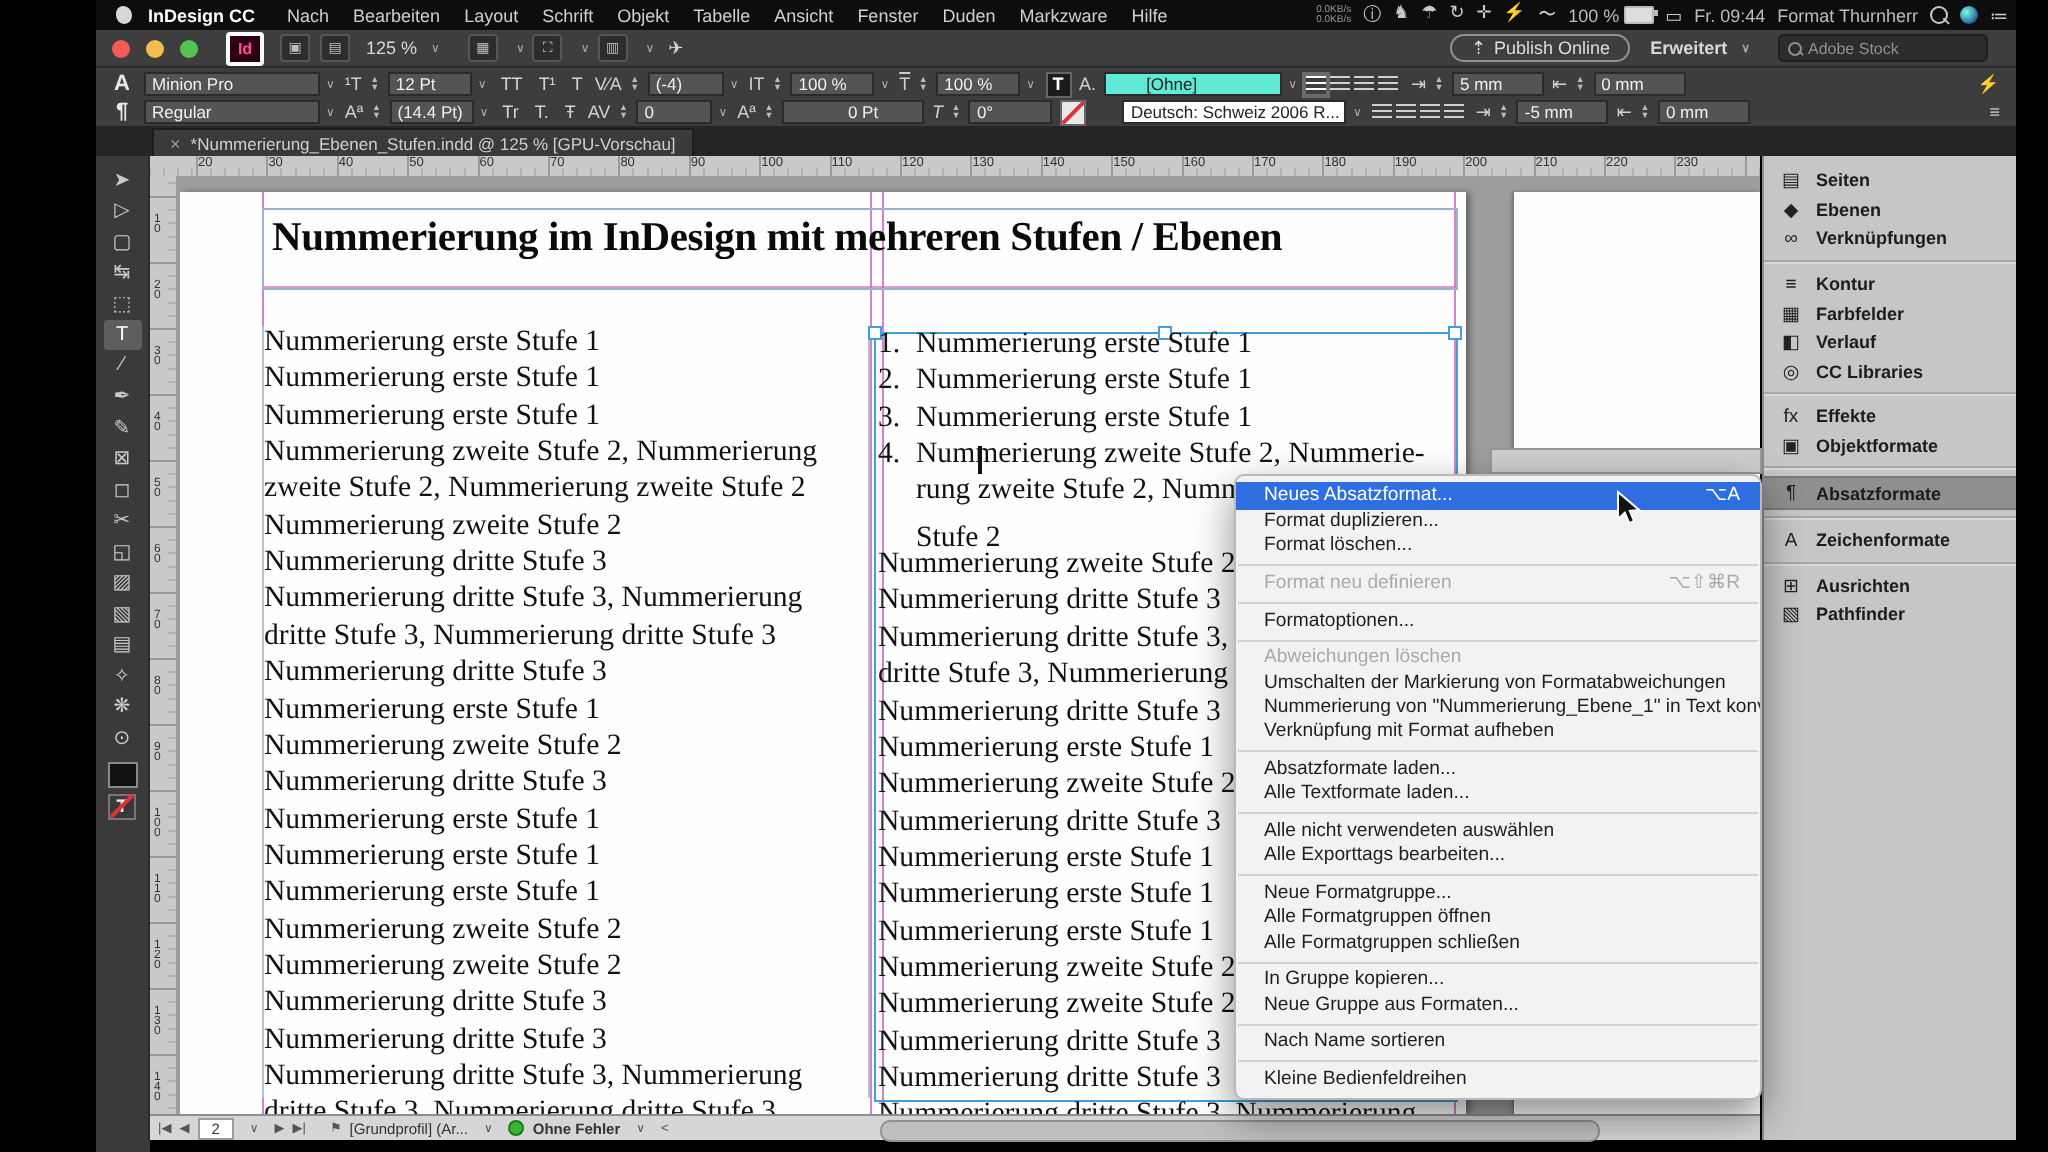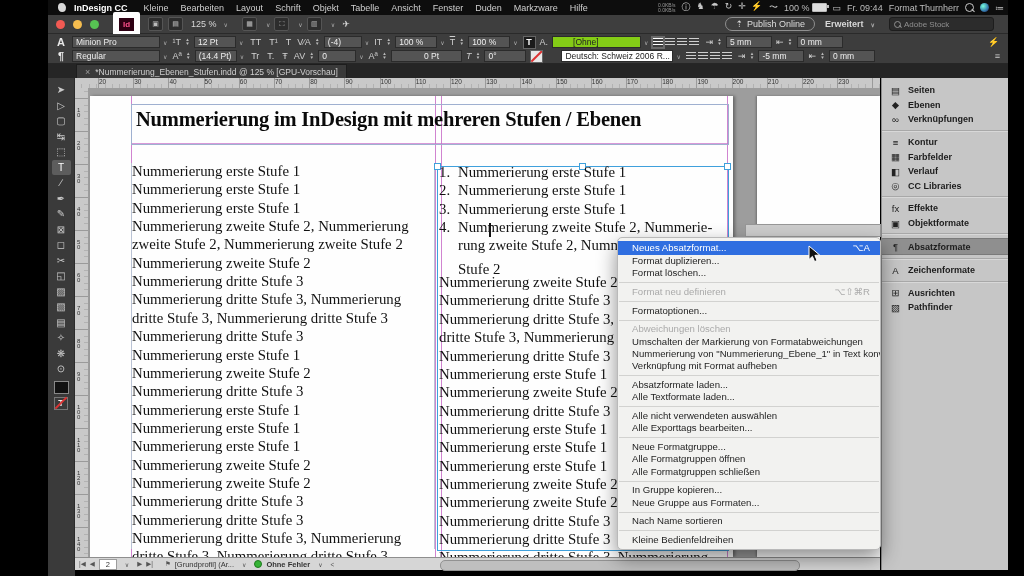--- a/index.html
+++ b/index.html
@@ -20,21 +20,21 @@
   .batt-shape{width:13px;height:7px;border:1px solid #bbb;border-radius:1px;position:relative;background:#ddd;}
   .batt-shape:after{content:"";position:absolute;right:-3px;top:1px;width:2px;height:3px;background:#bbb;}
   .lens{width:7px;height:7px;border:1.3px solid #c9c9c9;border-radius:50%;position:relative;}
   .lens:after{content:"";position:absolute;left:5px;top:6px;width:4px;height:1.3px;background:#c9c9c9;transform:rotate(45deg);}
   .siri{width:9px;height:9px;border-radius:50%;background:radial-gradient(circle at 35% 35%,#7fd,#37a 60%,#214);}
 
   
   .titlebar{left:48px;top:15px;width:960px;height:19px;background:#3e3e3e;border-bottom:1px solid #2a2a2a;
             display:flex;align-items:center;color:#d8d8d8;font-size:9px;box-sizing:border-box;}
   .tl{width:9px;height:9px;border-radius:50%;margin-left:8px;}
-  .id-logo{width:15px;height:13px;background:#2e0013;color:#ff4f8b;border:6px solid #ffffff;border-radius:2px;
+  .id-logo{width:15px;height:13px;background:#2e0013;color:#ff4f8b;border:2px solid #ffffff;border-radius:2px;
            font-size:8px;font-weight:bold;display:flex;align-items:center;justify-content:center;margin:0 8px 0 14px;}
   .tb-ic{width:13px;height:12px;background:#2d2d2d;border:1px solid #555;border-radius:2px;margin-right:5px;
          display:flex;align-items:center;justify-content:center;font-size:7px;color:#bbb;}
   .tb-txt{margin:0 3px;}
   .dd-arrow{font-size:6px;color:#aaa;margin:0 4px;}
   .publish{margin-left:auto;border:1px solid #8f8f8f;border-radius:9px;padding:1px 9px;font-size:9px;color:#ddd;
            display:flex;align-items:center;gap:4px;}
   .erweitert{margin:0 10px;display:flex;align-items:center;gap:3px;font-weight:bold;}
   .stocksearch{width:95px;height:12px;background:#2c2c2c;border:1px solid #1d1d1d;border-radius:3px;color:#909090;
                font-size:8px;display:flex;align-items:center;gap:3px;padding:0 4px;margin-right:14px;}
@@ -141,21 +141,21 @@
 </style>
 </head>
 <body>
 
 <div class="screen">
 
   <div class="abs menubar">
     <span class="apple"></span>
     <span class="mb-app">InDesign CC</span>
     <span id="mb-items" style="display:flex;">
-        <span class="mb-item">Kleine</span>
+        <span class="mb-item">Nach</span>
         <span class="mb-item">Bearbeiten</span>
         <span class="mb-item">Layout</span>
         <span class="mb-item">Schrift</span>
         <span class="mb-item">Objekt</span>
         <span class="mb-item">Tabelle</span>
         <span class="mb-item">Ansicht</span>
         <span class="mb-item">Fenster</span>
         <span class="mb-item">Duden</span>
         <span class="mb-item">Markzware</span>
         <span class="mb-item">Hilfe</span>
@@ -247,21 +247,21 @@
       </span>
       <span class="cp-glyph" style="text-decoration:overline;">T</span>
         <span class="stepper">▲<br>▼</span>
       <span class="cp-combo">
         <span class="cp-field" style="width:34px;">100 %</span>
           <span class="dd-arrow">∨</span>
       </span>
       <span class="tchip">T</span>
       <span class="cp-glyph">A.</span>
       <span class="cp-combo">
-        <span class="cp-field" style="width:64px;background:#84cc16;color:#222;padding-left:20px;">[Ohne]</span>
+        <span class="cp-field" style="width:64px;background:#5eead4;color:#222;padding-left:20px;">[Ohne]</span>
           <span class="dd-arrow">∨</span>
       </span>
       <span style="display:flex;">
         <span class="alignbtn active"></span>
         <span class="alignbtn"></span>
         <span class="alignbtn"></span>
         <span class="alignbtn"></span>
       </span>
       <span class="cp-glyph">⇥</span>
         <span class="stepper">▲<br>▼</span>

